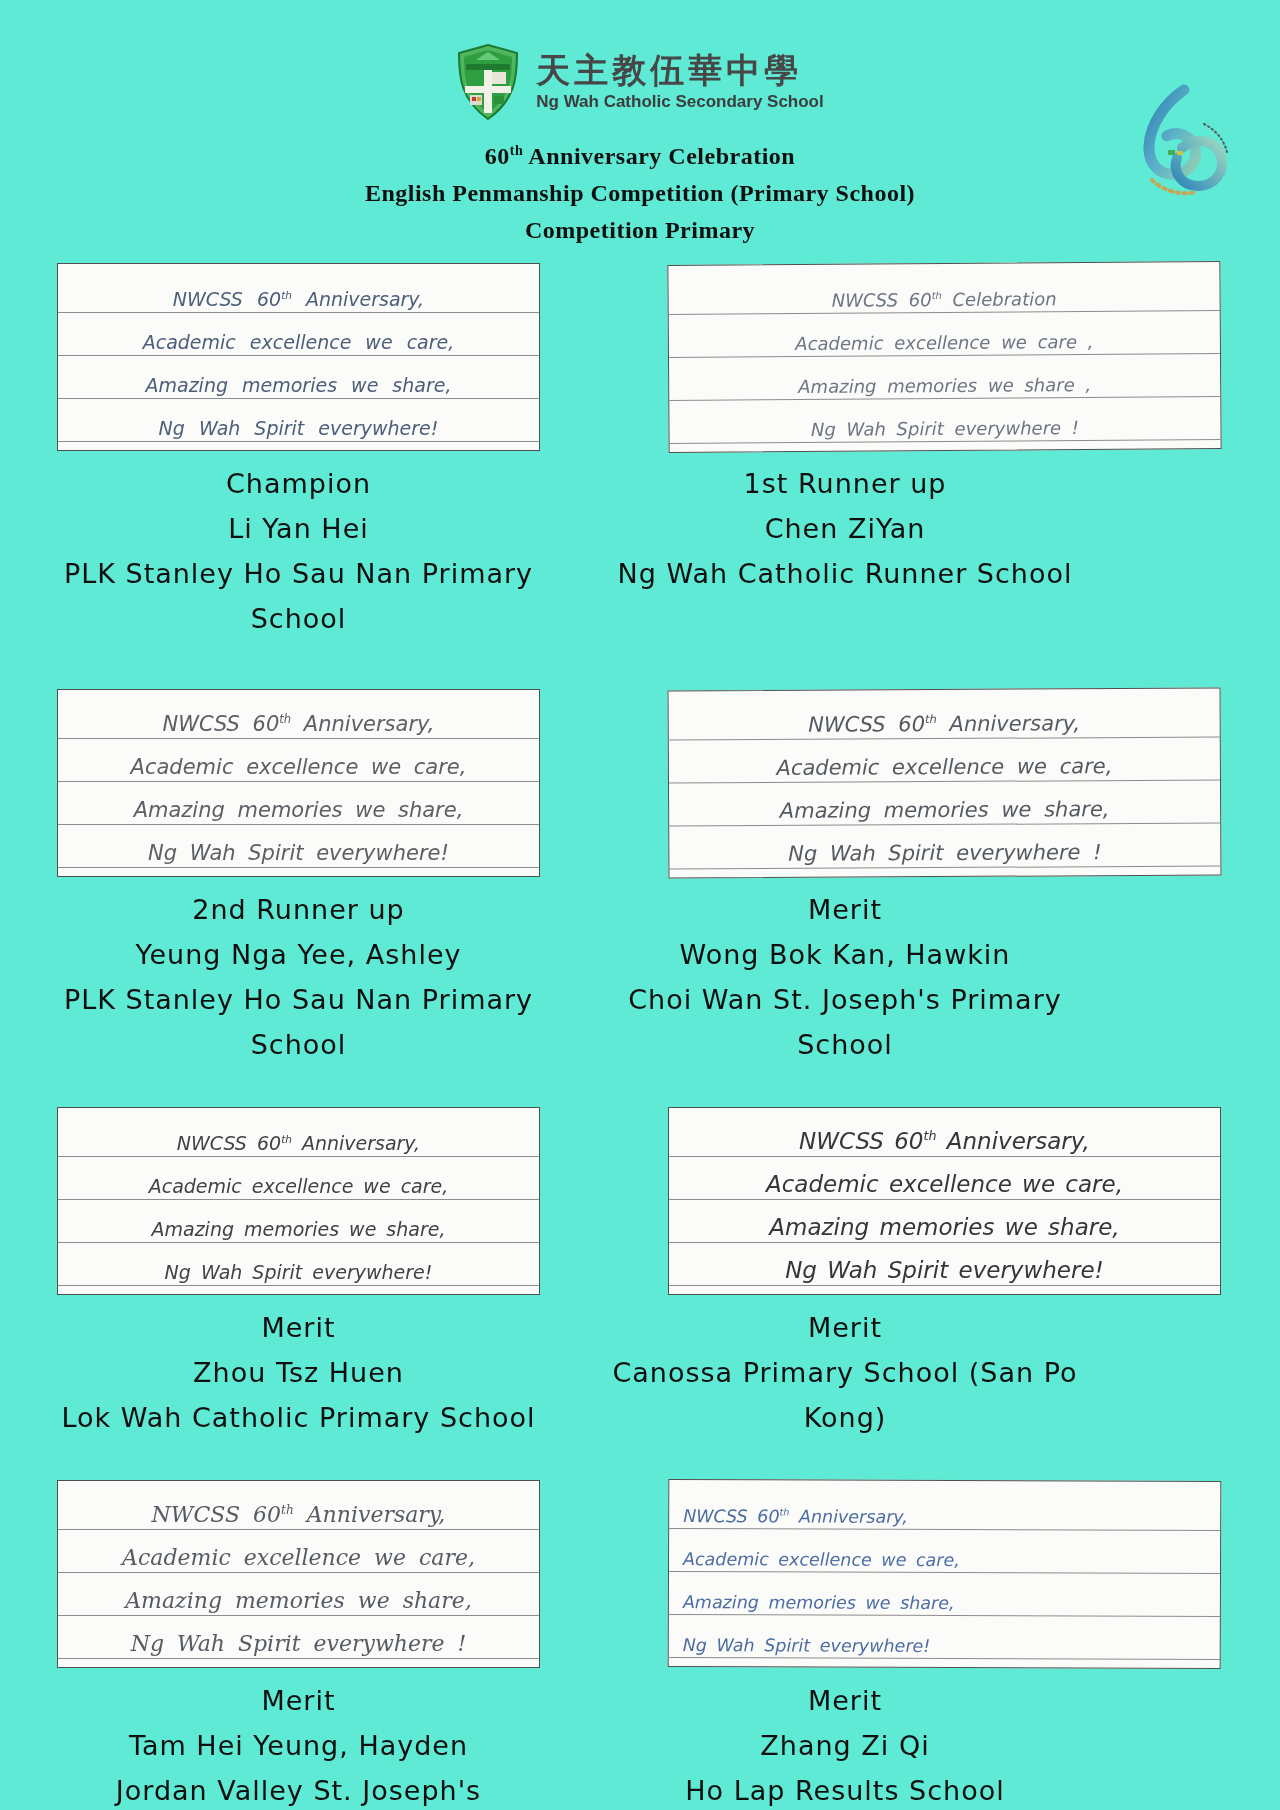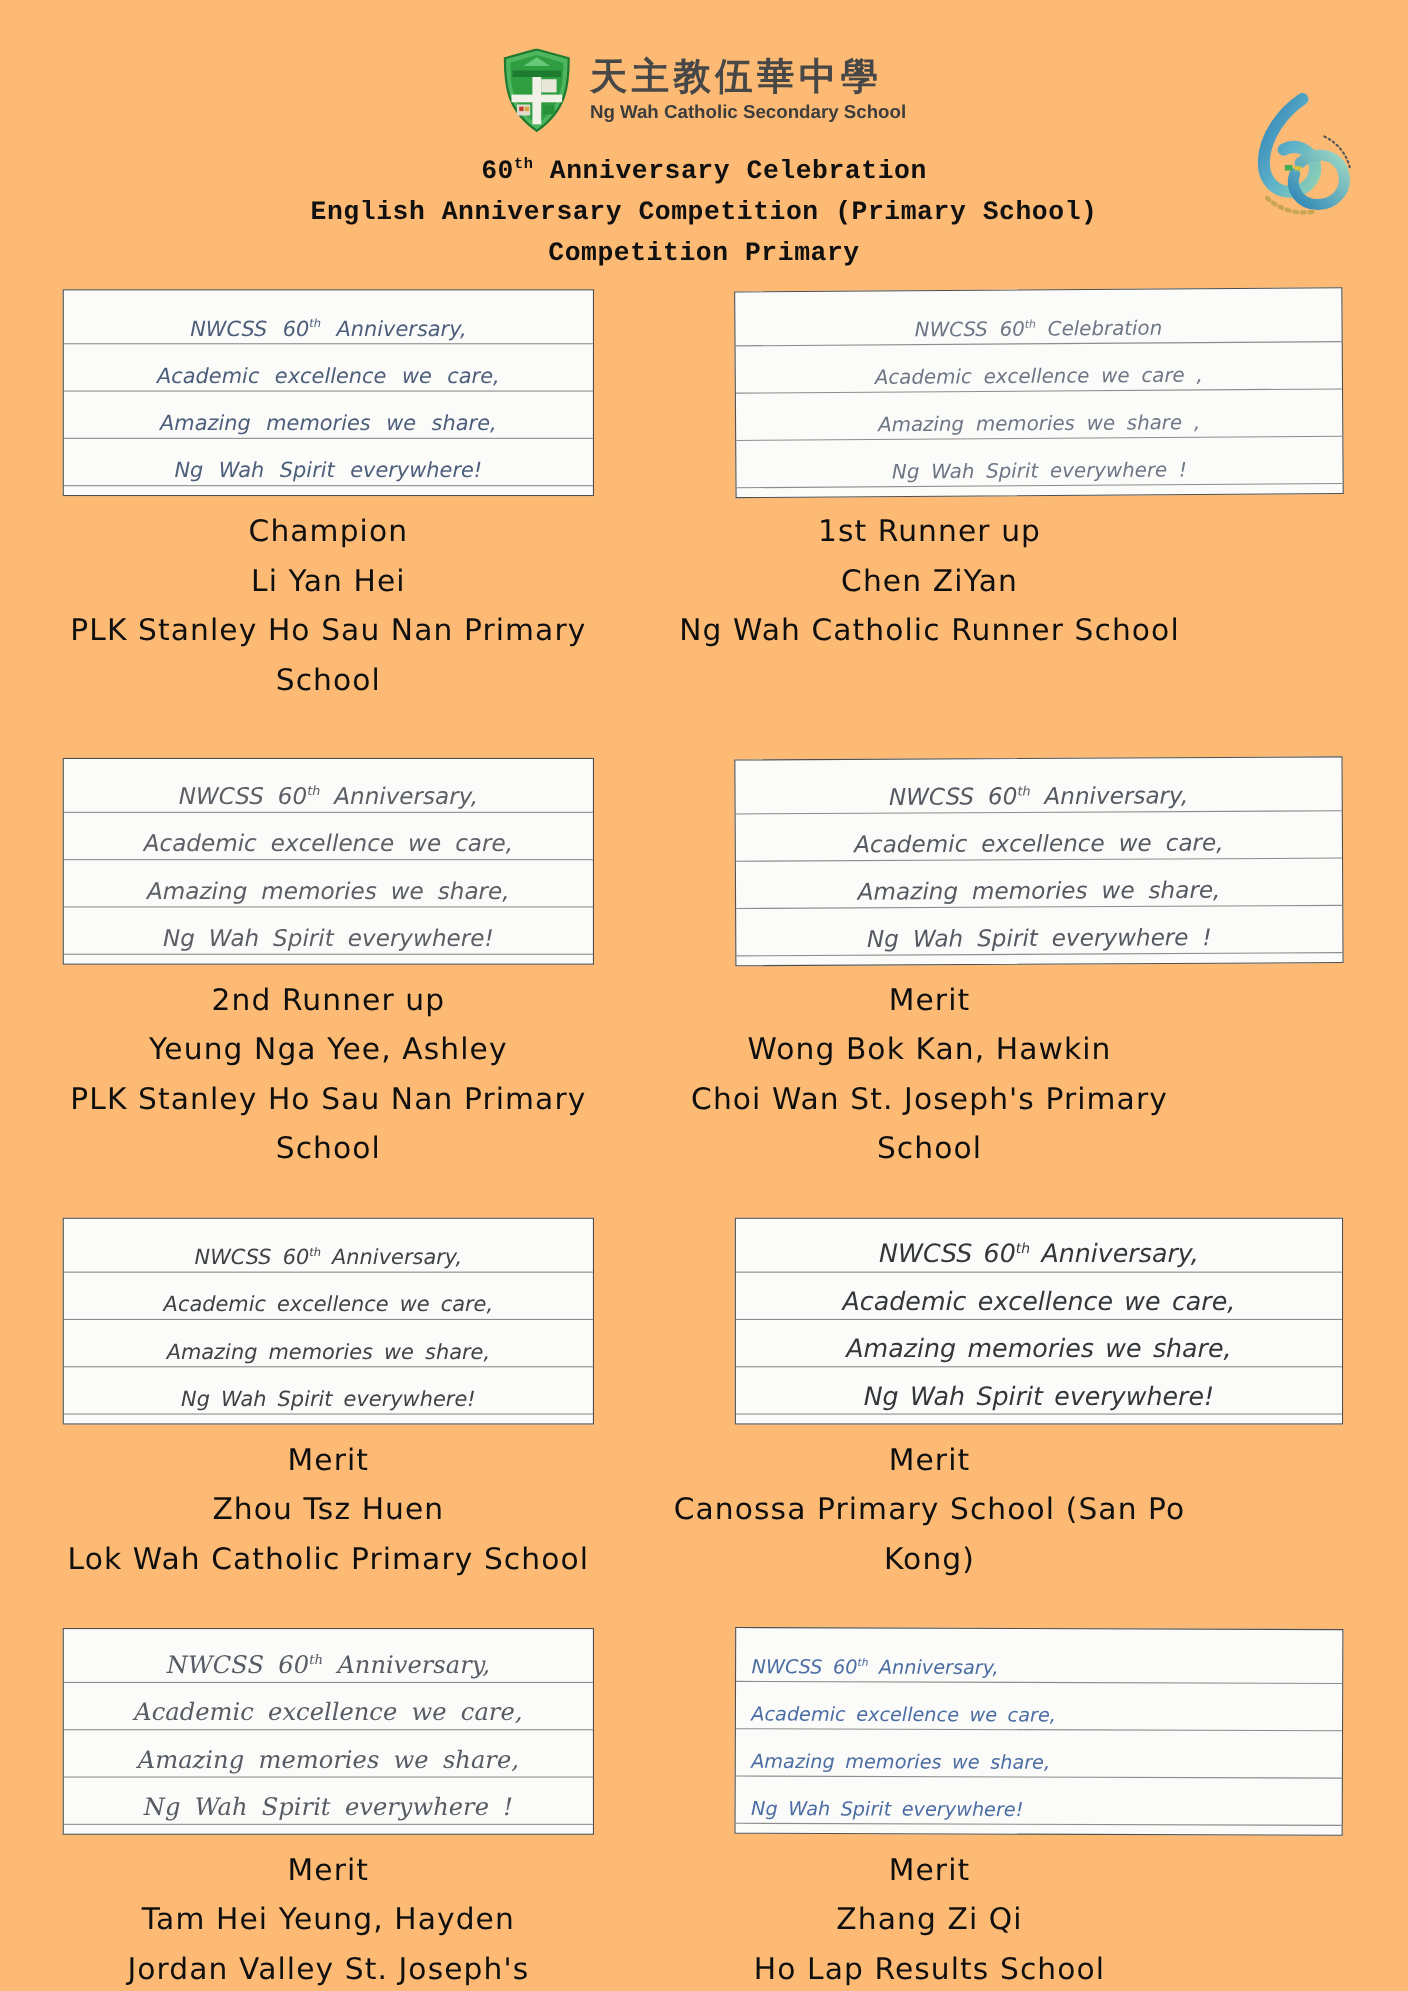--- a/index.html
+++ b/index.html
@@ -1,40 +1,40 @@
 <!DOCTYPE html>
 <html><head>
 <meta charset="utf-8">
 <style>
   html,body{margin:0;padding:0;background:#ffffff;}
   .page{
     position:relative;
     width:1280px;height:1810px;
     margin:0 auto;
-    background:#fdba74;
+    background:#5eead4;
     font-family:"Liberation Sans",sans-serif;
     color:#141414;
     overflow:hidden;
   }
   
   .brand-row{
     display:flex;justify-content:center;align-items:center;
     padding-top:44px;gap:16px;
   }
   .crest{width:64px;height:76px;flex:0 0 auto;}
   .brand-text{display:flex;flex-direction:column;line-height:1.1;}
   .brand-zh{
     font-size:34px;font-weight:bold;color:#474747;letter-spacing:4px;
     font-family:"DejaVu Sans",sans-serif;
   }
   .brand-en{font-size:17px;color:#3d3d3d;margin-top:3px;font-weight:bold;}
   .anniv-logo{position:absolute;left:1122px;top:84px;width:118px;height:134px;}
   .titles{margin-top:12px;text-align:center;font-weight:bold;color:#101010;}
   .title-line{font-size:24px;line-height:37px;letter-spacing:0.5px;
-    font-family:Liberation Mono, monospace;}
+    font-family:Liberation Serif, serif;}
   .title-line sup{font-size:0.58em;}
   
   .grid{margin-left:57px;margin-top:14px;}
   .grid-row{display:flex;}
   .gr-1{margin-bottom:48px;}
   .gr-2{margin-bottom:40px;}
   .gr-3{margin-bottom:40px;}
   .cell-l{width:483px;margin-right:70px;flex:0 0 auto;}
   .cell-r{width:613px;flex:0 0 auto;}
   .cell-r .hw-box{width:553px;margin-left:58px;}
@@ -112,21 +112,21 @@
     <path d="M62 6 C44 18 28 40 27 62 C26 82 40 92 54 90 C68 88 76 76 73 64 C70 52 56 46 45 52" fill="none" stroke="url(#g6)" stroke-width="11" stroke-linecap="round"></path>
     <path d="M60 64 C74 52 94 56 99 72 C104 88 92 102 76 102 C60 102 50 88 55 74" fill="none" stroke="url(#g0)" stroke-width="10" stroke-linecap="round"></path>
     <path d="M30 96 C40 106 58 112 74 108" fill="none" stroke="#c9a452" stroke-width="4" stroke-dasharray="2.5 4.5" stroke-linecap="round"></path>
     <path d="M82 40 C94 46 102 56 105 68" fill="none" stroke="#5a5a5a" stroke-width="2" stroke-dasharray="1.5 3" stroke-linecap="round"></path>
     <rect x="46" y="66" width="7" height="5" fill="#3fae57"></rect>
     <rect x="55" y="67" width="6" height="4" fill="#d8c23c"></rect>
   </svg>
 
   <div class="titles">
     <div class="title-line"><span>60</span><sup>th</sup><span> Anniversary Celebration</span></div>
-    <div class="title-line">English Anniversary Competition (Primary School)</div>
+    <div class="title-line">English Penmanship Competition (Primary School)</div>
     <div class="title-line">Competition Primary</div>
   </div>
 
   <div class="grid">
 
     <div class="grid-row gr-1">
       <div class="cell-l">
         <div class="hw-box hw-print hw-s1" style="color: rgb(77, 94, 122);">
           <div class="hw-line">
               <span><span>NWCSS 60</span><sup>th</sup><span> Anniversary,</span></span>

